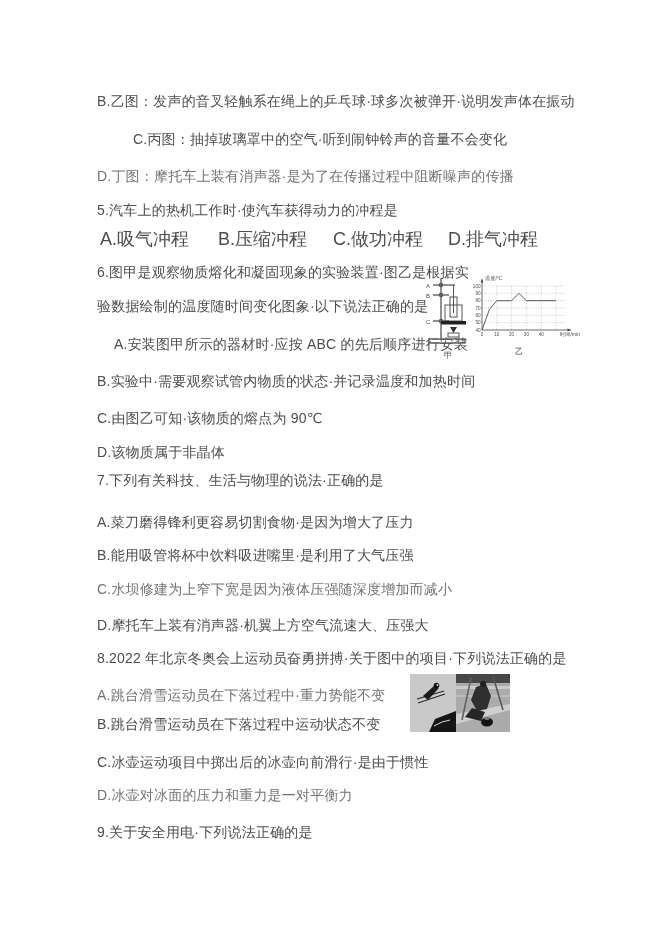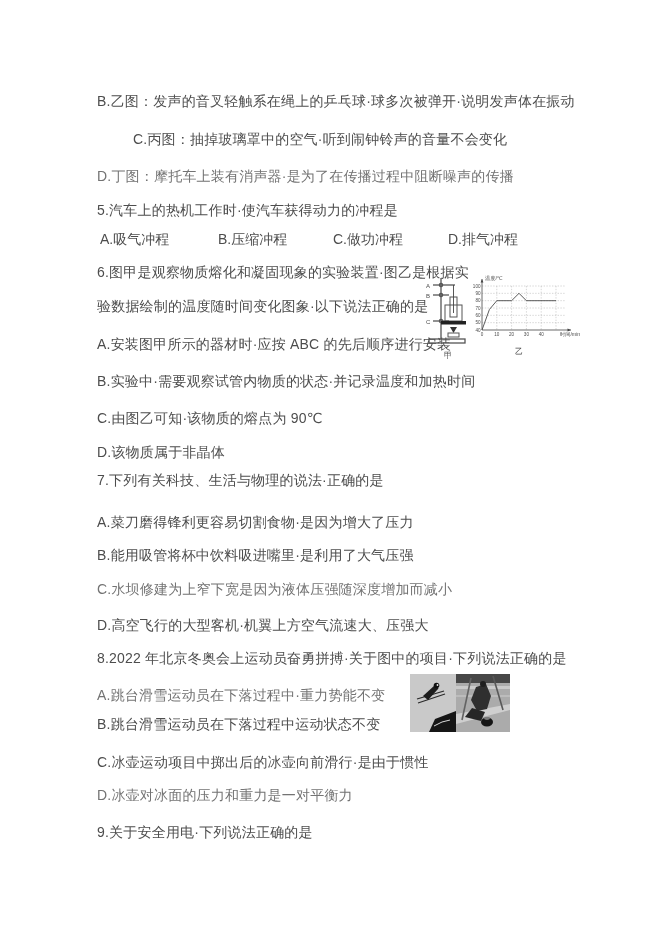--- a/index.html
+++ b/index.html
@@ -15,49 +15,49 @@
     left:97px;
     font-size:14px;
     line-height:16px;
     letter-spacing:0.2px;
     color:#4d4d4d;
     white-space:nowrap;
   }
   .tline.light{color:#737373;}
   .opt{
     position:absolute;
-    font-size:14px;
+    font-size:18px;
     line-height:16px;
     color:#4d4d4d;
     white-space:nowrap;
   }
   .fig{position:absolute;}
   svg text{font-family:"Liberation Sans","DejaVu Sans",sans-serif;}
 </style>
 </head>
 <body>
 
 <div class="page">
 
   <div id="lines">
       <div class="tline" style="top: 93px;">B.乙图：发声的音叉轻触系在绳上的乒乓球·球多次被弹开·说明发声体在振动</div>
       <div class="tline" style="top: 131px; margin-left: 36px;">C.丙图：抽掉玻璃罩中的空气·听到闹钟铃声的音量不会变化</div>
       <div class="tline light" style="top: 168px;">D.丁图：摩托车上装有消声器·是为了在传播过程中阻断噪声的传播</div>
       <div class="tline" style="top: 202px;">5.汽车上的热机工作时·使汽车获得动力的冲程是</div>
       <div class="tline" style="top: 264px;">6.图甲是观察物质熔化和凝固现象的实验装置·图乙是根据实</div>
       <div class="tline" style="top: 298px;">验数据绘制的温度随时间变化图象·以下说法正确的是</div>
-      <div class="tline" style="top: 336px;">A.安装图甲所示的器材时·应按 ABC 的先后顺序进行安装</div>
+      <div class="tline" style="top: 336px; margin-left: 17px;">A.安装图甲所示的器材时·应按 ABC 的先后顺序进行安装</div>
       <div class="tline" style="top: 373px;">B.实验中·需要观察试管内物质的状态·并记录温度和加热时间</div>
       <div class="tline" style="top: 410px;">C.由图乙可知·该物质的熔点为 90℃</div>
       <div class="tline" style="top: 444px;">D.该物质属于非晶体</div>
       <div class="tline" style="top: 472px;">7.下列有关科技、生活与物理的说法·正确的是</div>
       <div class="tline" style="top: 514px;">A.菜刀磨得锋利更容易切割食物·是因为增大了压力</div>
       <div class="tline" style="top: 547px;">B.能用吸管将杯中饮料吸进嘴里·是利用了大气压强</div>
       <div class="tline light" style="top: 581px;">C.水坝修建为上窄下宽是因为液体压强随深度增加而减小</div>
-      <div class="tline" style="top: 617px;">D.高空飞行的大型客机·机翼上方空气流速大、压强大</div>
+      <div class="tline" style="top: 617px;">D.摩托车上装有消声器·机翼上方空气流速大、压强大</div>
       <div class="tline" style="top: 650px;">8.2022 年北京冬奥会上运动员奋勇拼搏·关于图中的项目·下列说法正确的是</div>
       <div class="tline light" style="top: 687px;">A.跳台滑雪运动员在下落过程中·重力势能不变</div>
       <div class="tline" style="top: 716px;">B.跳台滑雪运动员在下落过程中运动状态不变</div>
       <div class="tline" style="top: 754px;">C.冰壶运动项目中掷出后的冰壶向前滑行·是由于惯性</div>
       <div class="tline light" style="top: 787px;">D.冰壶对冰面的压力和重力是一对平衡力</div>
       <div class="tline" style="top: 824px;">9.关于安全用电·下列说法正确的是</div>
     </div>
 
   <div id="q5row">
       <span class="opt" style="left: 100px; top: 231px;">A.吸气冲程</span>

